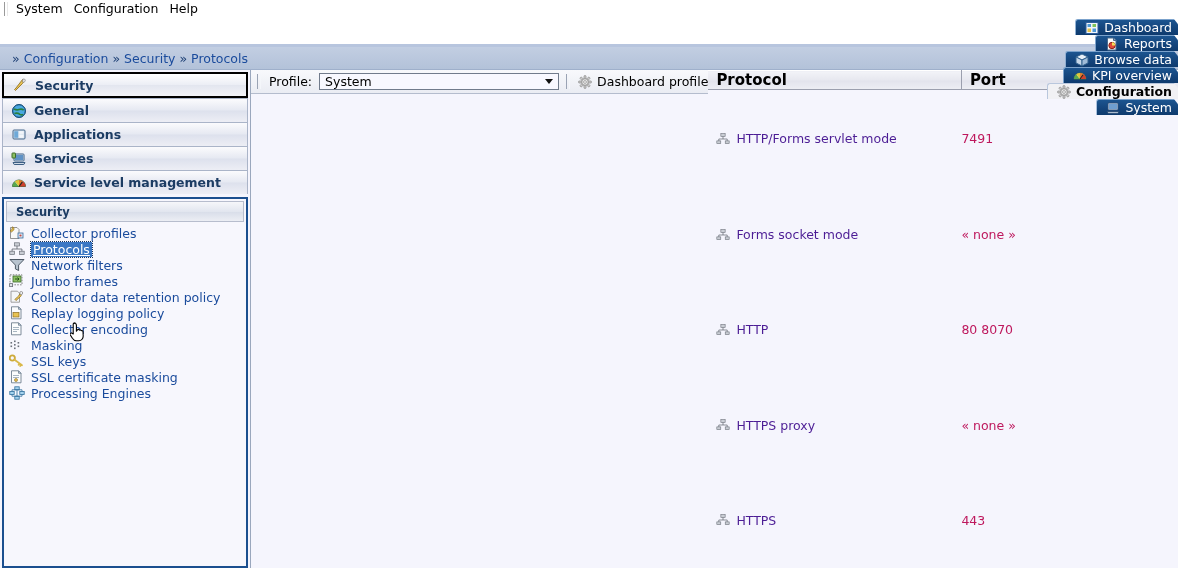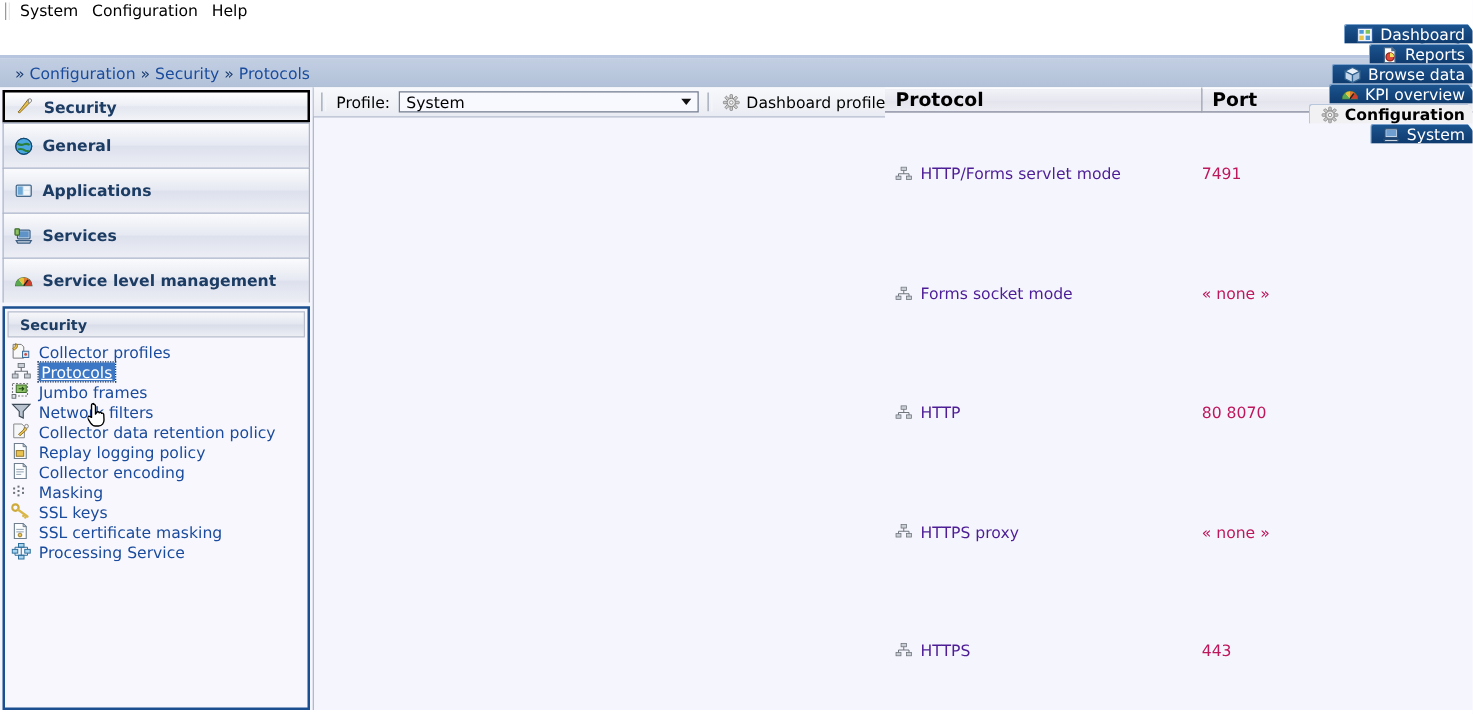--- a/index.html
+++ b/index.html
@@ -132,21 +132,21 @@
   
   .sidebar {
     width: 250px;
     flex: none;
     background: #f5f5fd;
     display: flex;
     flex-direction: column;
     position: relative;
   }
   .accordion-head {
-    height: 36px;
+    height: 24px;
     display: flex;
     align-items: center;
     gap: 7px;
     padding: 0 8px;
     font-weight: bold;
     font-size: 12.5px;
     color: #1c3c63;
     background: linear-gradient(to bottom, #fbfbfd 0%, #e6e9f2 48%, #dde1ed 52%, #edeef5 100%);
     border: 1px solid #aab4c8;
     border-bottom: none;
@@ -493,36 +493,36 @@
               <rect x="10.6" y="9.2" width="4.6" height="3.2" fill="#c9cdd4" stroke="#6b7079" stroke-width="0.7"></rect>
               <path d="M8 4 v3 M3.1 9.2 v-2.2 h9.8 v2.2" stroke="#6b7079" fill="none" stroke-width="0.9"></path>
             </svg>
           </span>
           <span class="lbl">Protocols</span>
         </div>
 
         <div class="navitem">
           <span class="ico">
             <svg width="16" height="14" viewBox="0 0 16 14">
+              <path d="M1 1.5 h14 l-5.4 5.6 v5.4 l-3.2 -1.6 v-3.8 z" fill="#b8c3cf" stroke="#3d4a57" stroke-width="0.9"></path>
+            </svg>
+          </span>
+          <span class="lbl">Network filters</span>
+        </div>
+
+        <div class="navitem">
+          <span class="ico">
+            <svg width="16" height="14" viewBox="0 0 16 14">
               <rect x="1" y="0.8" width="12" height="10" fill="none" stroke="#7a7a7a" stroke-width="0.9" stroke-dasharray="1.6 1.2"></rect>
               <rect x="4" y="2" width="8" height="6" fill="#8cc063" stroke="#3c6b2b" stroke-width="0.8"></rect>
               <path d="M6 5 h4 M8.5 3.5 L10 5 L8.5 6.5" stroke="#1e4a14" fill="none" stroke-width="0.9"></path>
               <rect x="0.6" y="9.6" width="3" height="3" fill="#dfe3e8" stroke="#6b7079" stroke-width="0.8"></rect>
             </svg>
           </span>
           <span class="lbl">Jumbo frames</span>
-        </div>
-
-        <div class="navitem">
-          <span class="ico">
-            <svg width="16" height="14" viewBox="0 0 16 14">
-              <path d="M1 1.5 h14 l-5.4 5.6 v5.4 l-3.2 -1.6 v-3.8 z" fill="#b8c3cf" stroke="#3d4a57" stroke-width="0.9"></path>
-            </svg>
-          </span>
-          <span class="lbl">Network filters</span>
         </div>
 
         <div class="navitem">
           <span class="ico">
             <svg width="16" height="14" viewBox="0 0 16 14">
               <path d="M2 1.2 h6.5 l2 2 v9 h-8.5 z" fill="#f4f6f8" stroke="#8a8a8a" stroke-width="0.8"></path>
               <path d="M11.2 3.2 C12.8 4.2 12.6 6.2 11 7 L7 10.6 L5.8 9.4 L9.6 6 z" fill="#e8c352" stroke="#8a6a1e" stroke-width="0.7"></path>
               <circle cx="12.2" cy="3" r="1.5" fill="#f6f6f6" stroke="#7a7a7a" stroke-width="0.7"></circle>
             </svg>
           </span>
@@ -595,21 +595,21 @@
             <svg width="16" height="14" viewBox="0 0 16 14">
               <g fill="#a8d4ef" stroke="#2f6f9c" stroke-width="0.8">
                 <rect x="5.8" y="0.8" width="4.4" height="3"></rect>
                 <rect x="0.8" y="5.5" width="4.4" height="3"></rect>
                 <rect x="10.8" y="5.5" width="4.4" height="3"></rect>
                 <rect x="5.8" y="10.2" width="4.4" height="3"></rect>
               </g>
               <path d="M8 3.8 v6.4 M3 5.5 v-1.7 h10 v1.7 M3 8.5 v1.7 h10 v-1.7" stroke="#2f6f9c" fill="none" stroke-width="0.8"></path>
             </svg>
           </span>
-          <span class="lbl">Processing Service</span>
+          <span class="lbl">Processing Engines</span>
         </div>
 
       </div>
     </div>
 
     <div class="cursor-hand">
       <svg width="18" height="22" viewBox="0 0 18 22">
         <path d="M5 1.5 c1 0 1.4 0.7 1.4 1.6 v6.2 l1 -1.4 c0.6 -0.8 1.8 -0.6 2 0.3 c0.6 -0.6 1.7 -0.3 1.9 0.5 c0.7 -0.4 1.6 0 1.7 0.9 l0.2 4.2 c0.1 2.6 -1.6 5 -4.4 5 h-2.6 c-1.9 0 -2.8 -1 -3.8 -2.5 l-2.2 -3.6 c-0.5 -0.9 0.4 -2 1.4 -1.6 l1.6 0.8 v-9.5 c0 -0.9 0.6 -1.6 1.8 -1.6 z" fill="#ffffff" stroke="#000000" stroke-width="1.1" stroke-linejoin="round"></path>
       </svg>
     </div>

